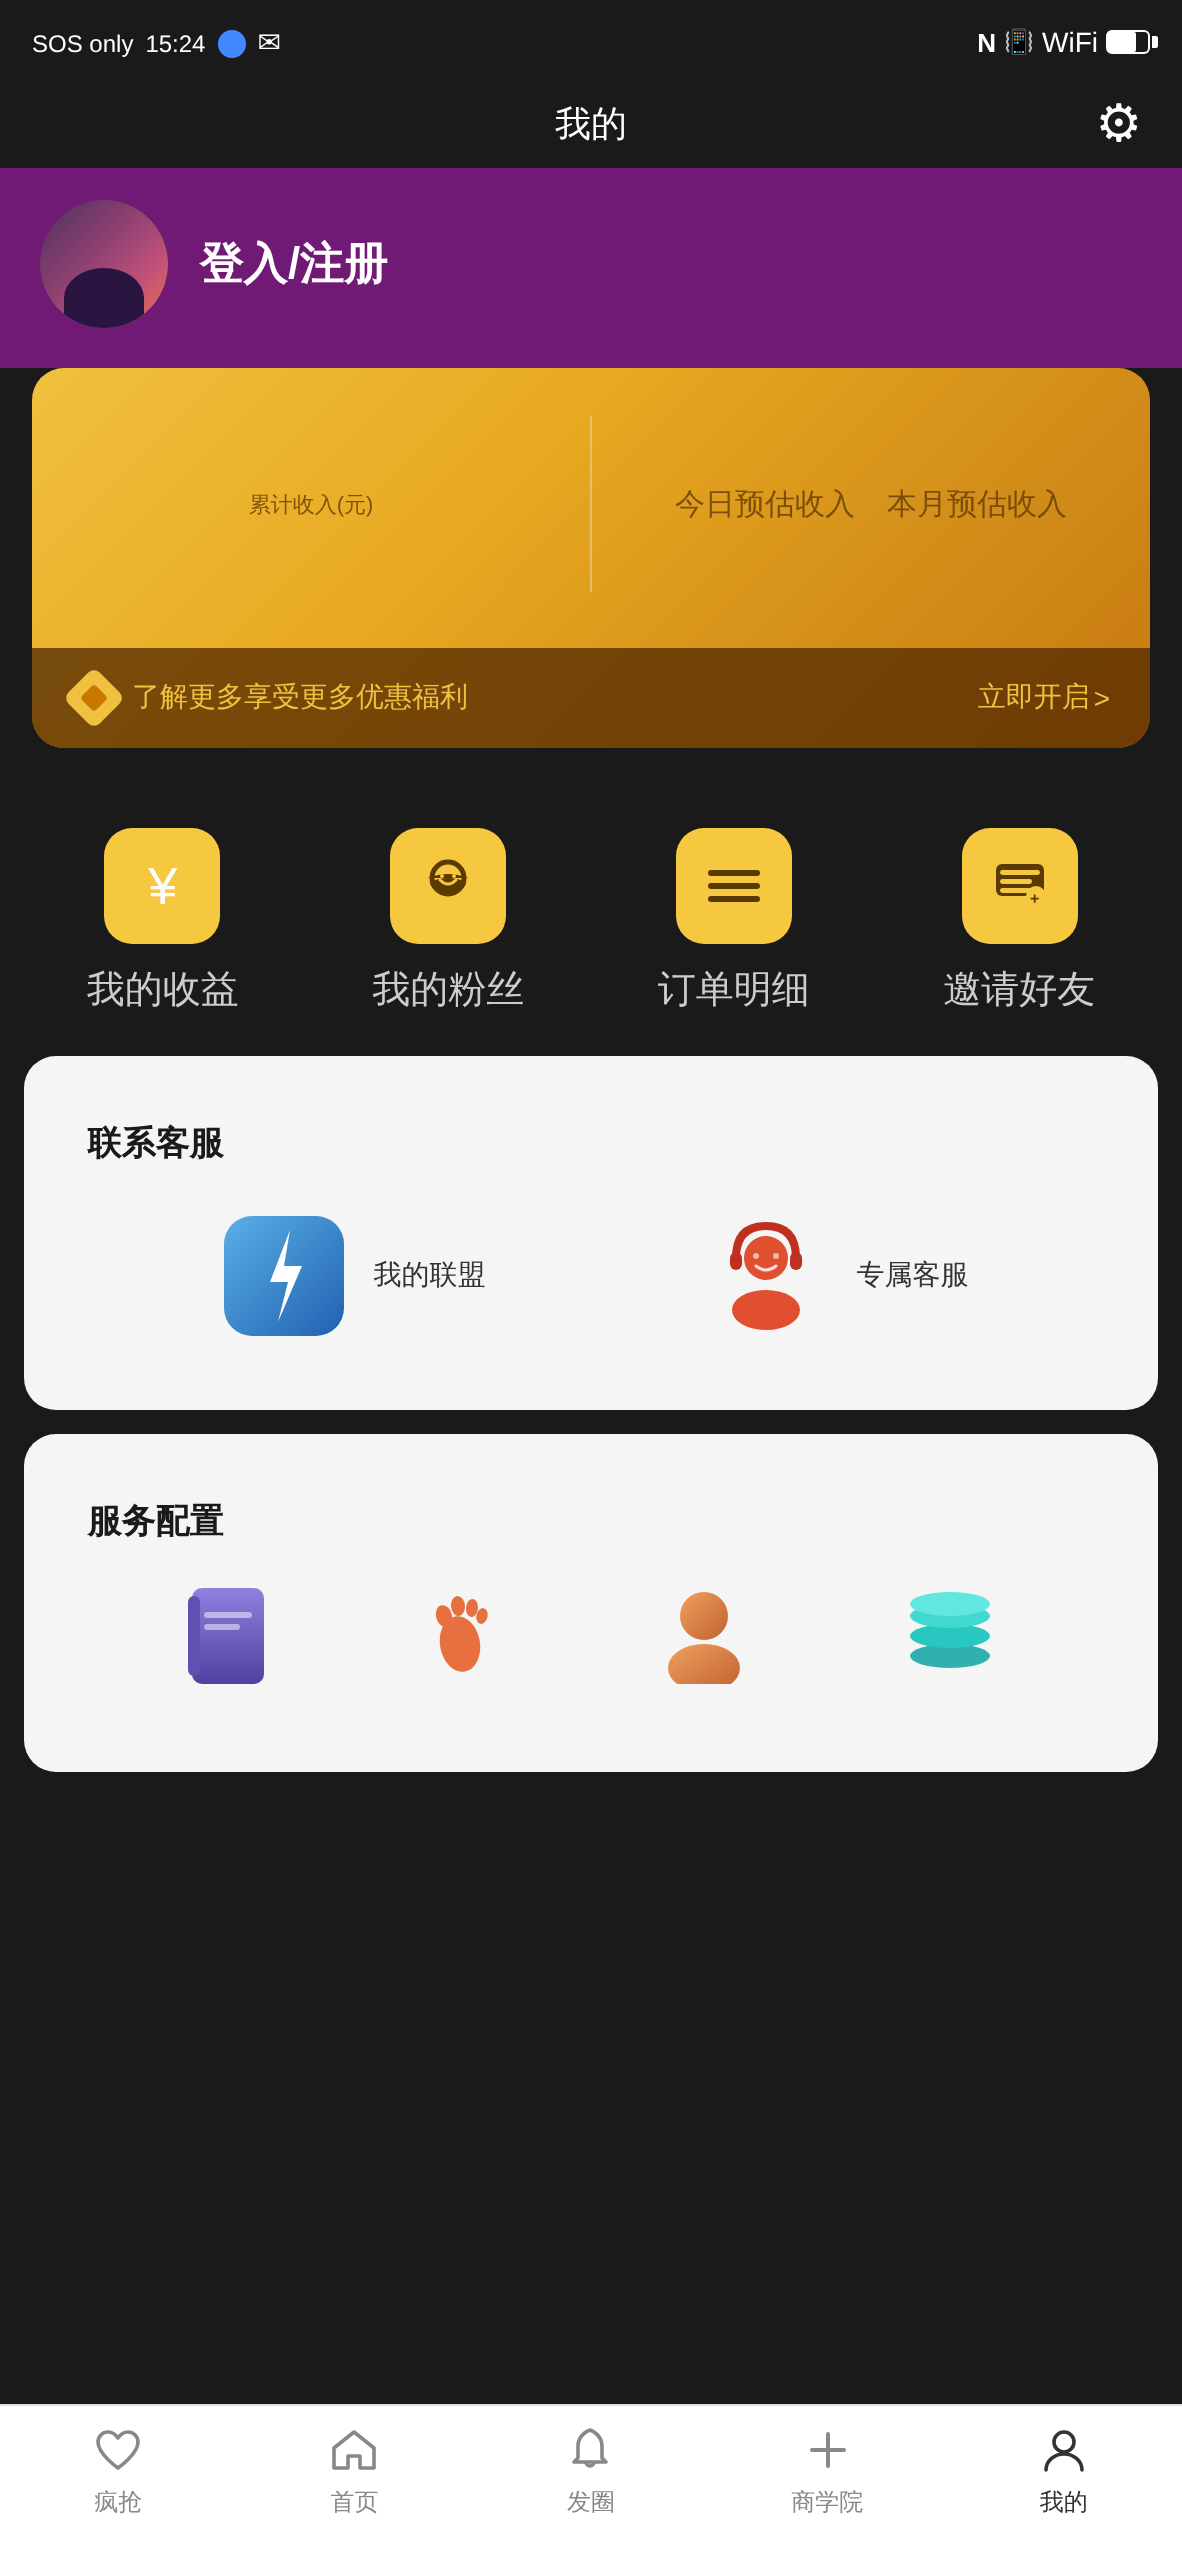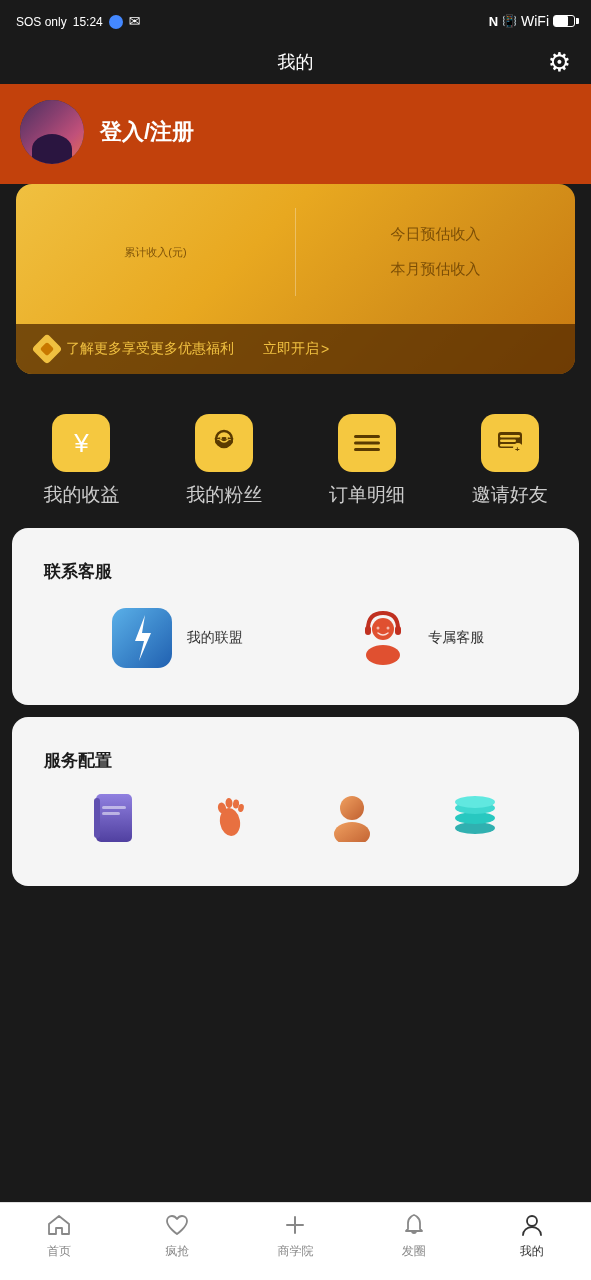--- a/index.html
+++ b/index.html
@@ -83,21 +83,21 @@
       top: 50%;
       transform: translateY(-50%);
       cursor: pointer;
     }
 
     
     .user-section {
       display: flex;
       align-items: center;
       padding: 16px 20px 20px;
-      background: #c2410c;
+      background: #701a75;
     }
     .avatar {
       width: 64px;
       height: 64px;
       border-radius: 50%;
       overflow: hidden;
       margin-right: 16px;
       background: #333;
       flex-shrink: 0;
     }
@@ -145,36 +145,37 @@
       padding-right: 20px;
     }
     .income-left-label {
       font-size: 11px;
       color: rgba(100, 60, 0, 0.8);
       font-weight: 500;
     }
     .income-right {
       flex: 1;
       display: flex;
-      flex-direction: column;
+      flex-direction: row;
       align-items: center;
       justify-content: center;
       gap: 16px;
       padding-left: 20px;
     }
     .income-right-item {
       font-size: 15px;
       color: rgba(100, 60, 0, 0.8);
       font-weight: 500;
     }
     .income-footer {
       background: rgba(80, 40, 0, 0.75);
       padding: 14px 20px;
       display: flex;
       align-items: center;
+      justify-content: space-between;
     }
     .income-footer-left {
       display: flex;
       align-items: center;
       gap: 8px;
     }
     .income-footer-text {
       font-size: 14px;
       color: #f0c040;
     }
@@ -507,49 +508,49 @@
         </svg>
       </div>
     </div>
   </div>
 </div>
 
 <div class="bottom-nav">
   <div class="nav-item">
     <div class="nav-icon">
       <svg width="24" height="22" viewBox="0 0 24 22" fill="none">
-        <path d="M2 10L12 2L22 10V20H15V14H9V20H2V10Z" stroke="#888" stroke-width="1.8" fill="none" stroke-linejoin="round"></path>
+        <path d="M12 20C12 20 2 13 2 7C2 4.2 4.2 2 7 2C9 2 10.8 3.2 12 5C13.2 3.2 15 2 17 2C19.8 2 22 4.2 22 7C22 13 12 20 12 20Z" stroke="#888" stroke-width="1.8" fill="none" stroke-linejoin="round"></path>
       </svg>
     </div>
-    <span class="nav-label">首页</span>
+    <span class="nav-label">疯抢</span>
   </div>
   <div class="nav-item">
     <div class="nav-icon">
       <svg width="24" height="22" viewBox="0 0 24 22" fill="none">
-        <path d="M12 20C12 20 2 13 2 7C2 4.2 4.2 2 7 2C9 2 10.8 3.2 12 5C13.2 3.2 15 2 17 2C19.8 2 22 4.2 22 7C22 13 12 20 12 20Z" stroke="#888" stroke-width="1.8" fill="none" stroke-linejoin="round"></path>
+        <path d="M2 10L12 2L22 10V20H15V14H9V20H2V10Z" stroke="#888" stroke-width="1.8" fill="none" stroke-linejoin="round"></path>
       </svg>
     </div>
-    <span class="nav-label">疯抢</span>
-  </div>
-  <div class="nav-item">
-    <div class="nav-icon">
-      <svg width="24" height="24" viewBox="0 0 24 24" fill="none">
-        <path d="M12 4V20M4 12H20" stroke="#888" stroke-width="2" stroke-linecap="round"></path>
-      </svg>
-    </div>
-    <span class="nav-label">商学院</span>
+    <span class="nav-label">首页</span>
   </div>
   <div class="nav-item">
     <div class="nav-icon">
       <svg width="22" height="24" viewBox="0 0 22 24" fill="none">
         <path d="M11 2C11 2 5 4 5 10V16L3 18H19L17 16V10C17 4 11 2 11 2Z" stroke="#888" stroke-width="1.8" fill="none" stroke-linejoin="round"></path>
         <path d="M9 18C9 19.1 9.9 20 11 20C12.1 20 13 19.1 13 18" stroke="#888" stroke-width="1.8" fill="none"></path>
       </svg>
     </div>
     <span class="nav-label">发圈</span>
+  </div>
+  <div class="nav-item">
+    <div class="nav-icon">
+      <svg width="24" height="24" viewBox="0 0 24 24" fill="none">
+        <path d="M12 4V20M4 12H20" stroke="#888" stroke-width="2" stroke-linecap="round"></path>
+      </svg>
+    </div>
+    <span class="nav-label">商学院</span>
   </div>
   <div class="nav-item">
     <div class="nav-icon active">
       <svg width="22" height="24" viewBox="0 0 22 24" fill="none">
         <circle cx="11" cy="8" r="5" stroke="#333" stroke-width="1.8" fill="none"></circle>
         <path d="M2 22C2 17.6 6 14 11 14C16 14 20 17.6 20 22" stroke="#333" stroke-width="1.8" fill="none" stroke-linecap="round"></path>
       </svg>
     </div>
     <span class="nav-label active">我的</span>
   </div>

